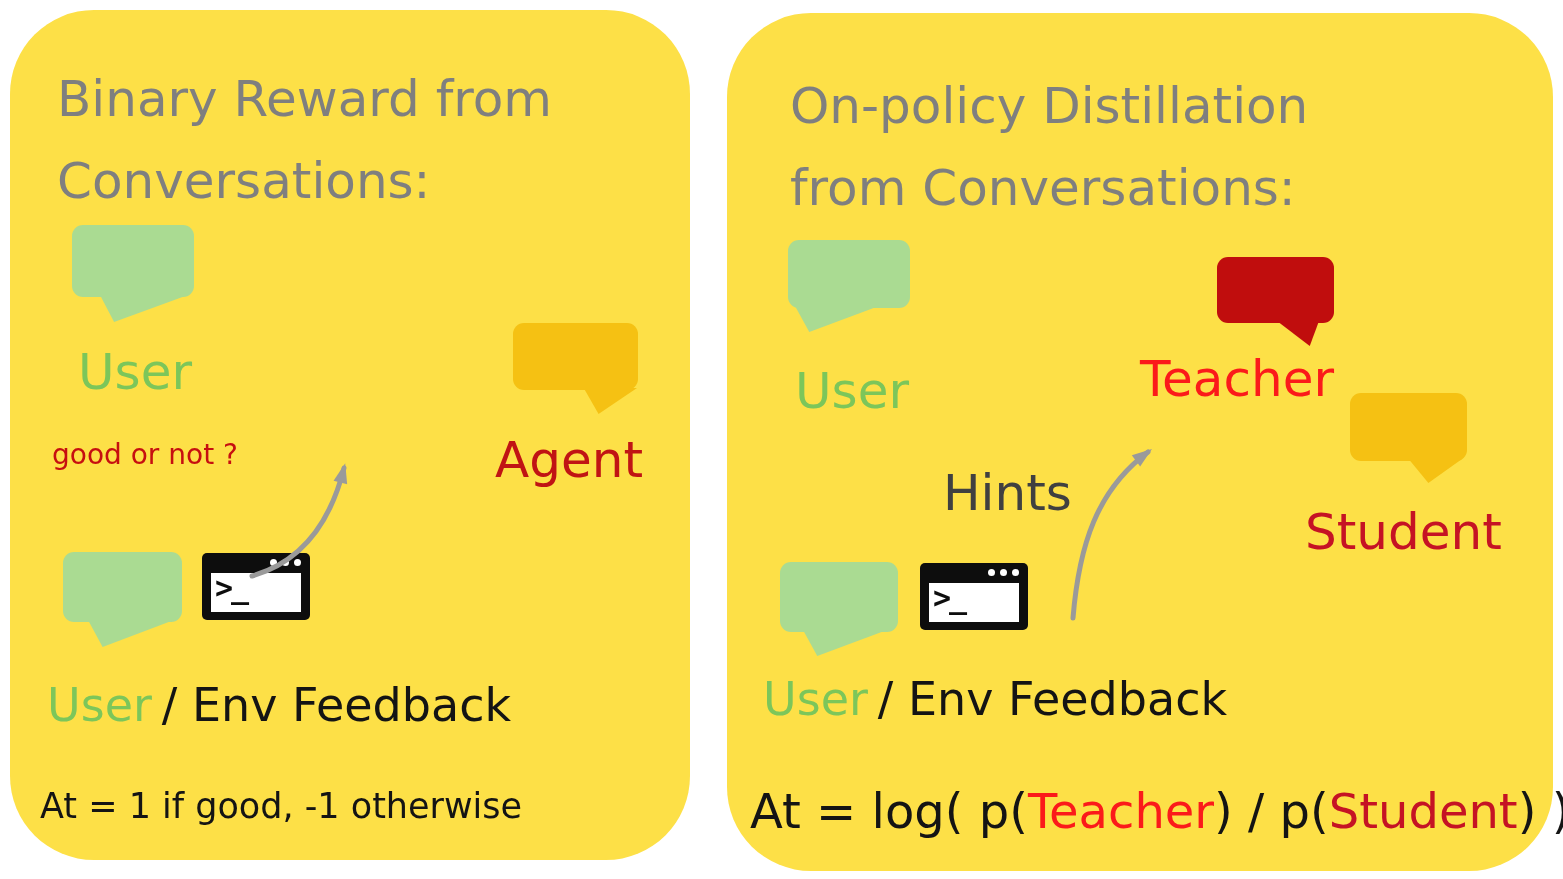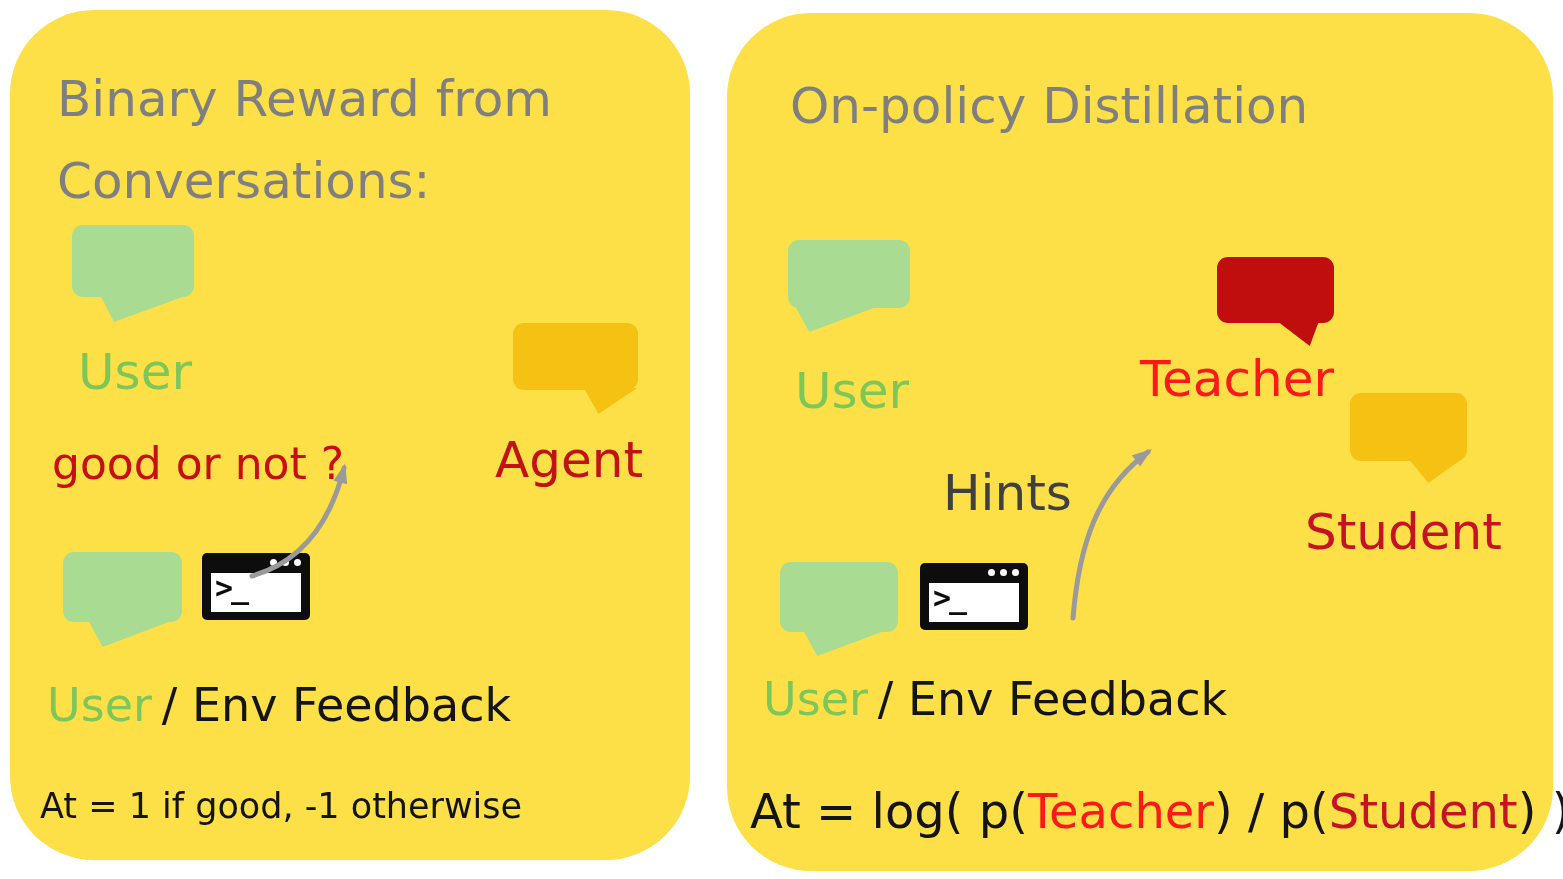--- a/index.html
+++ b/index.html
@@ -25,21 +25,21 @@
   .tail   { position:absolute; }
   .green  { background:#aadb92; }
   .yellow { background:#f5c113; }
   .darkred{ background:#c00d0d; }
 
   .label { position:absolute; font-size:50px; white-space:nowrap; }
   .green-text   { color:#7cc65a; }
   .crimson-text { color:#c01414;text-align:center; }
   .bright-red   { color:#fb1a1a; }
   .student-red  { color:#c51324; }
-  .question     { color:#c60f10; font-size:44px; }
+  .question     { color:#c60f10; font-size:28px; }
   .black-text   { color:#404040; }
 
   .feedback-line { position:absolute; font-size:46px; white-space:nowrap; color:#141414; }
   .feedback-line .slashpart { margin-left:10px; }
 
   .formula { position:absolute; white-space:nowrap; color:#141414; }
   .formula-left  { left:40px;  top:786px; font-size:35px; }
   .formula-right { left:23px;  top:770px; font-size:48px; }
   .formula-right .t-red { color:#fb1a1a; }
   .formula-right .s-red { color:#c51324; }
@@ -92,20 +92,21 @@
 
   <div class="feedback-line" style="left:47px; top:678px;">
     <span class="green-text">User</span><span class="slashpart">/ Env Feedback</span>
   </div>
 
   <div class="formula formula-left">At = 1 if good, -1 otherwise</div>
 
   <div class="panel panel-right">
     <div class="title title-right">
       <div>On-policy Distillation</div>
+      <div>from Conversations:</div>
     </div>
     <div class="formula formula-right">
       <span>At = log( p(</span><span class="t-red">Teacher</span><span>) / p(</span><span class="s-red">Student</span><span>) )</span>
     </div>
   </div>
 
   <div class="bubble green" style="left:788px; top:240px; width:122px; height:68px;"></div>
   <div class="tail green" style="left:795px; top:306px; width:84px; height:26px; clip-path:polygon(0 0,100% 0,17% 100%);"></div>
   <div class="label green-text" style="left:795px; top:362px;">User</div>
 

